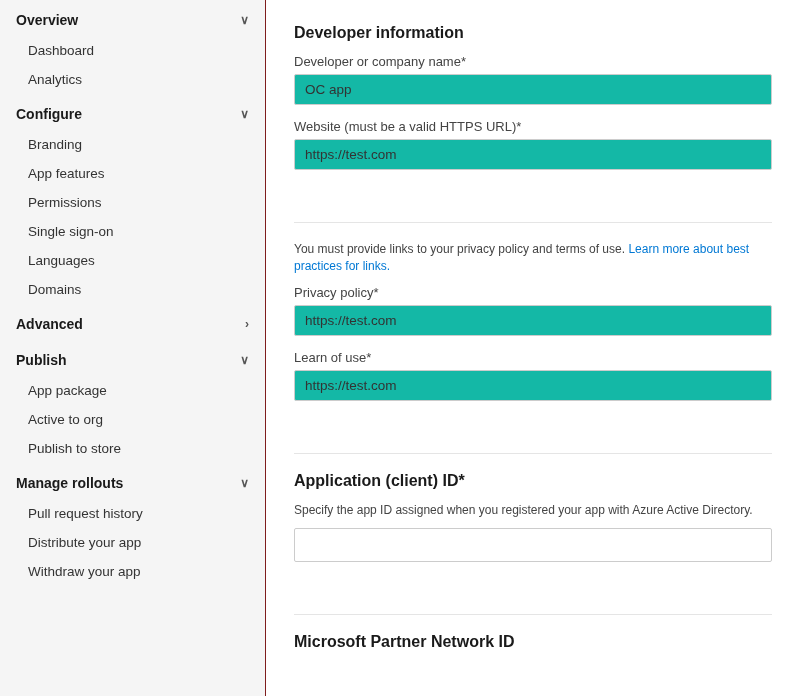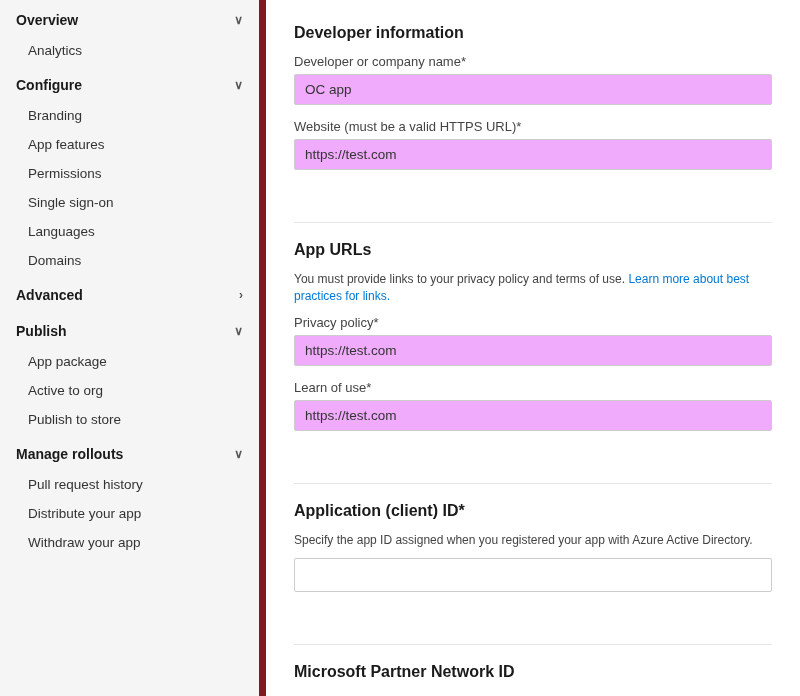--- a/index.html
+++ b/index.html
@@ -3,21 +3,21 @@
   <meta charset="utf-8">
   <style>
     * { box-sizing: border-box; margin: 0; padding: 0; }
     body { font-family: 'Segoe UI', Arial, sans-serif; font-size: 14px; color: #333; background: #fff; display: flex; height: 696px; overflow: hidden; }
 
     
     .sidebar {
       width: 266px;
       min-width: 266px;
       background: #f5f5f5;
-      border-right: 7px solid #7f1d1d;
+      border-right: 1px solid #7f1d1d;
       overflow-y: auto;
       padding: 0;
     }
 
     .sidebar-section-header {
       display: flex;
       justify-content: space-between;
       align-items: center;
       padding: 12px 16px 8px 16px;
       font-weight: 600;
@@ -66,21 +66,21 @@
       margin-bottom: 5px;
     }
 
     .field-input {
       width: 100%;
       border: 1px solid #ccc;
       border-radius: 2px;
       padding: 7px 10px;
       font-size: 13.5px;
       color: #333;
-      background: #f0abfc;
+      background: #14b8a6;
       margin-bottom: 14px;
     }
 
     .section-block {
       margin-bottom: 28px;
       padding-bottom: 10px;
     }
 
     .section-divider {
       border: none;
@@ -113,20 +113,21 @@
     }
   </style>
 </head>
 <body>
 
 <nav class="sidebar">
 <div class="sidebar-section-header">
       <span>Overview</span>
       <span class="chevron">∨</span>
     </div>
+    <div class="sidebar-item">Dashboard</div>
     <div class="sidebar-item">Analytics</div>
     <div class="sidebar-section-header">
       <span>Configure</span>
       <span class="chevron">∨</span>
     </div>
     <div class="sidebar-item">Branding</div>
     <div class="sidebar-item">App features</div>
     <div class="sidebar-item">Permissions</div>
     <div class="sidebar-item">Single sign-on</div>
     <div class="sidebar-item">Languages</div>
@@ -157,21 +158,20 @@
     <div class="section-title">Developer information</div>
     <div class="field-label">Developer or company name*</div>
     <input class="field-input" type="text" value="OC app" style="">
     <div class="field-label">Website (must be a valid HTTPS URL)*</div>
     <input class="field-input" type="text" value="https://test.com" style="">
   </div>
 
   <hr class="section-divider">
 
   <div class="section-block">
-    <div class="section-title">App URLs</div>
     <div class="description-text">
       <span>You must provide links to your privacy policy and terms of use.</span>
       <a class="link-text" href="#">Learn more about best practices for links.</a>
     </div>
     <div class="field-label">Privacy policy*</div>
     <input class="field-input" type="text" value="https://test.com" style="">
     <div class="field-label">Learn of use*</div>
     <input class="field-input" type="text" value="https://test.com" style="">
   </div>
 

